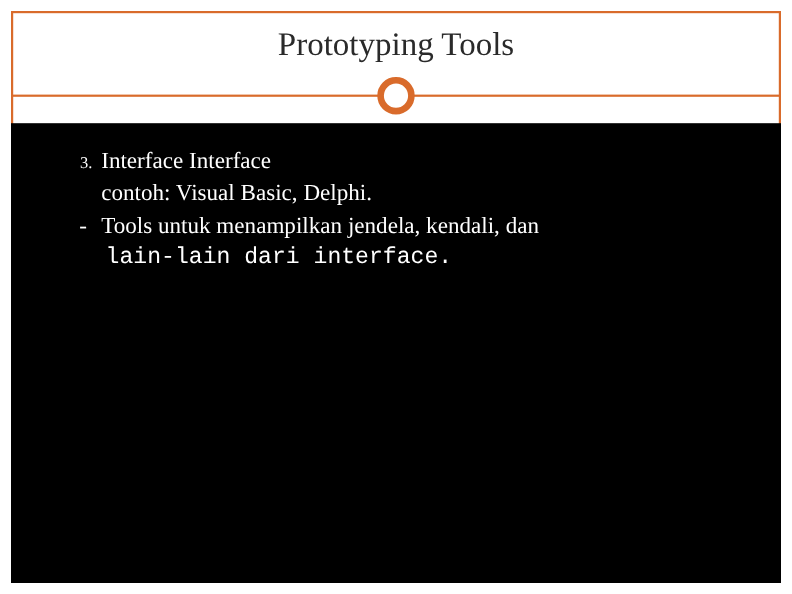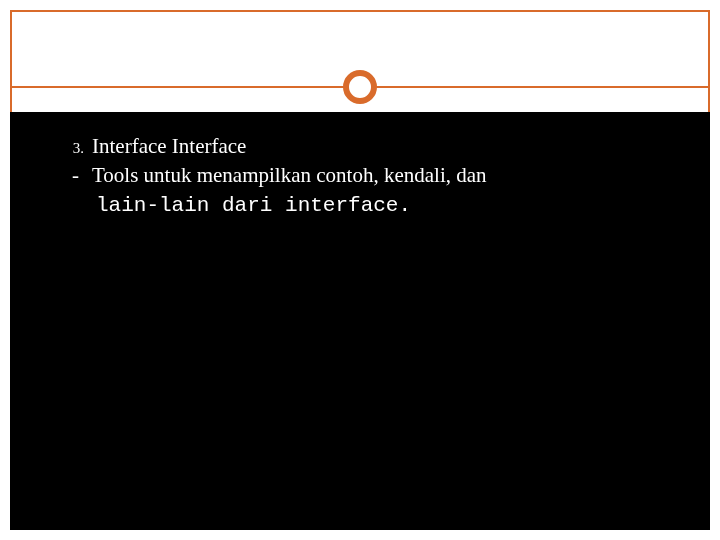--- a/index.html
+++ b/index.html
@@ -103,35 +103,37 @@
     padding-left: 38px;
     font-family: Liberation Mono, monospace;
   }
 </style>
 </head>
 <body>
 
 <div class="slide">
   <div class="frame">
 
+    <div class="title">Prototyping Tools</div>
 
     <div class="divider"></div>
     <div class="ring"></div>
 
     <div class="body">
 
       <div class="ol-row">
         <div class="ol-num">3.</div>
         <div class="ol-text">Interface Interface</div>
       </div>
 
+      <div class="indent">contoh: Visual Basic, Delphi.</div>
 
       <div class="dash-row">
         <div class="dash">-</div>
-        <div class="dash-text">Tools untuk menampilkan contoh, kendali, dan</div>
+        <div class="dash-text">Tools untuk menampilkan jendela, kendali, dan</div>
       </div>
 
       <div class="indent2">lain-lain dari  interface.</div>
 
     </div>
 
   </div>
 </div>
 
 </body></html>

